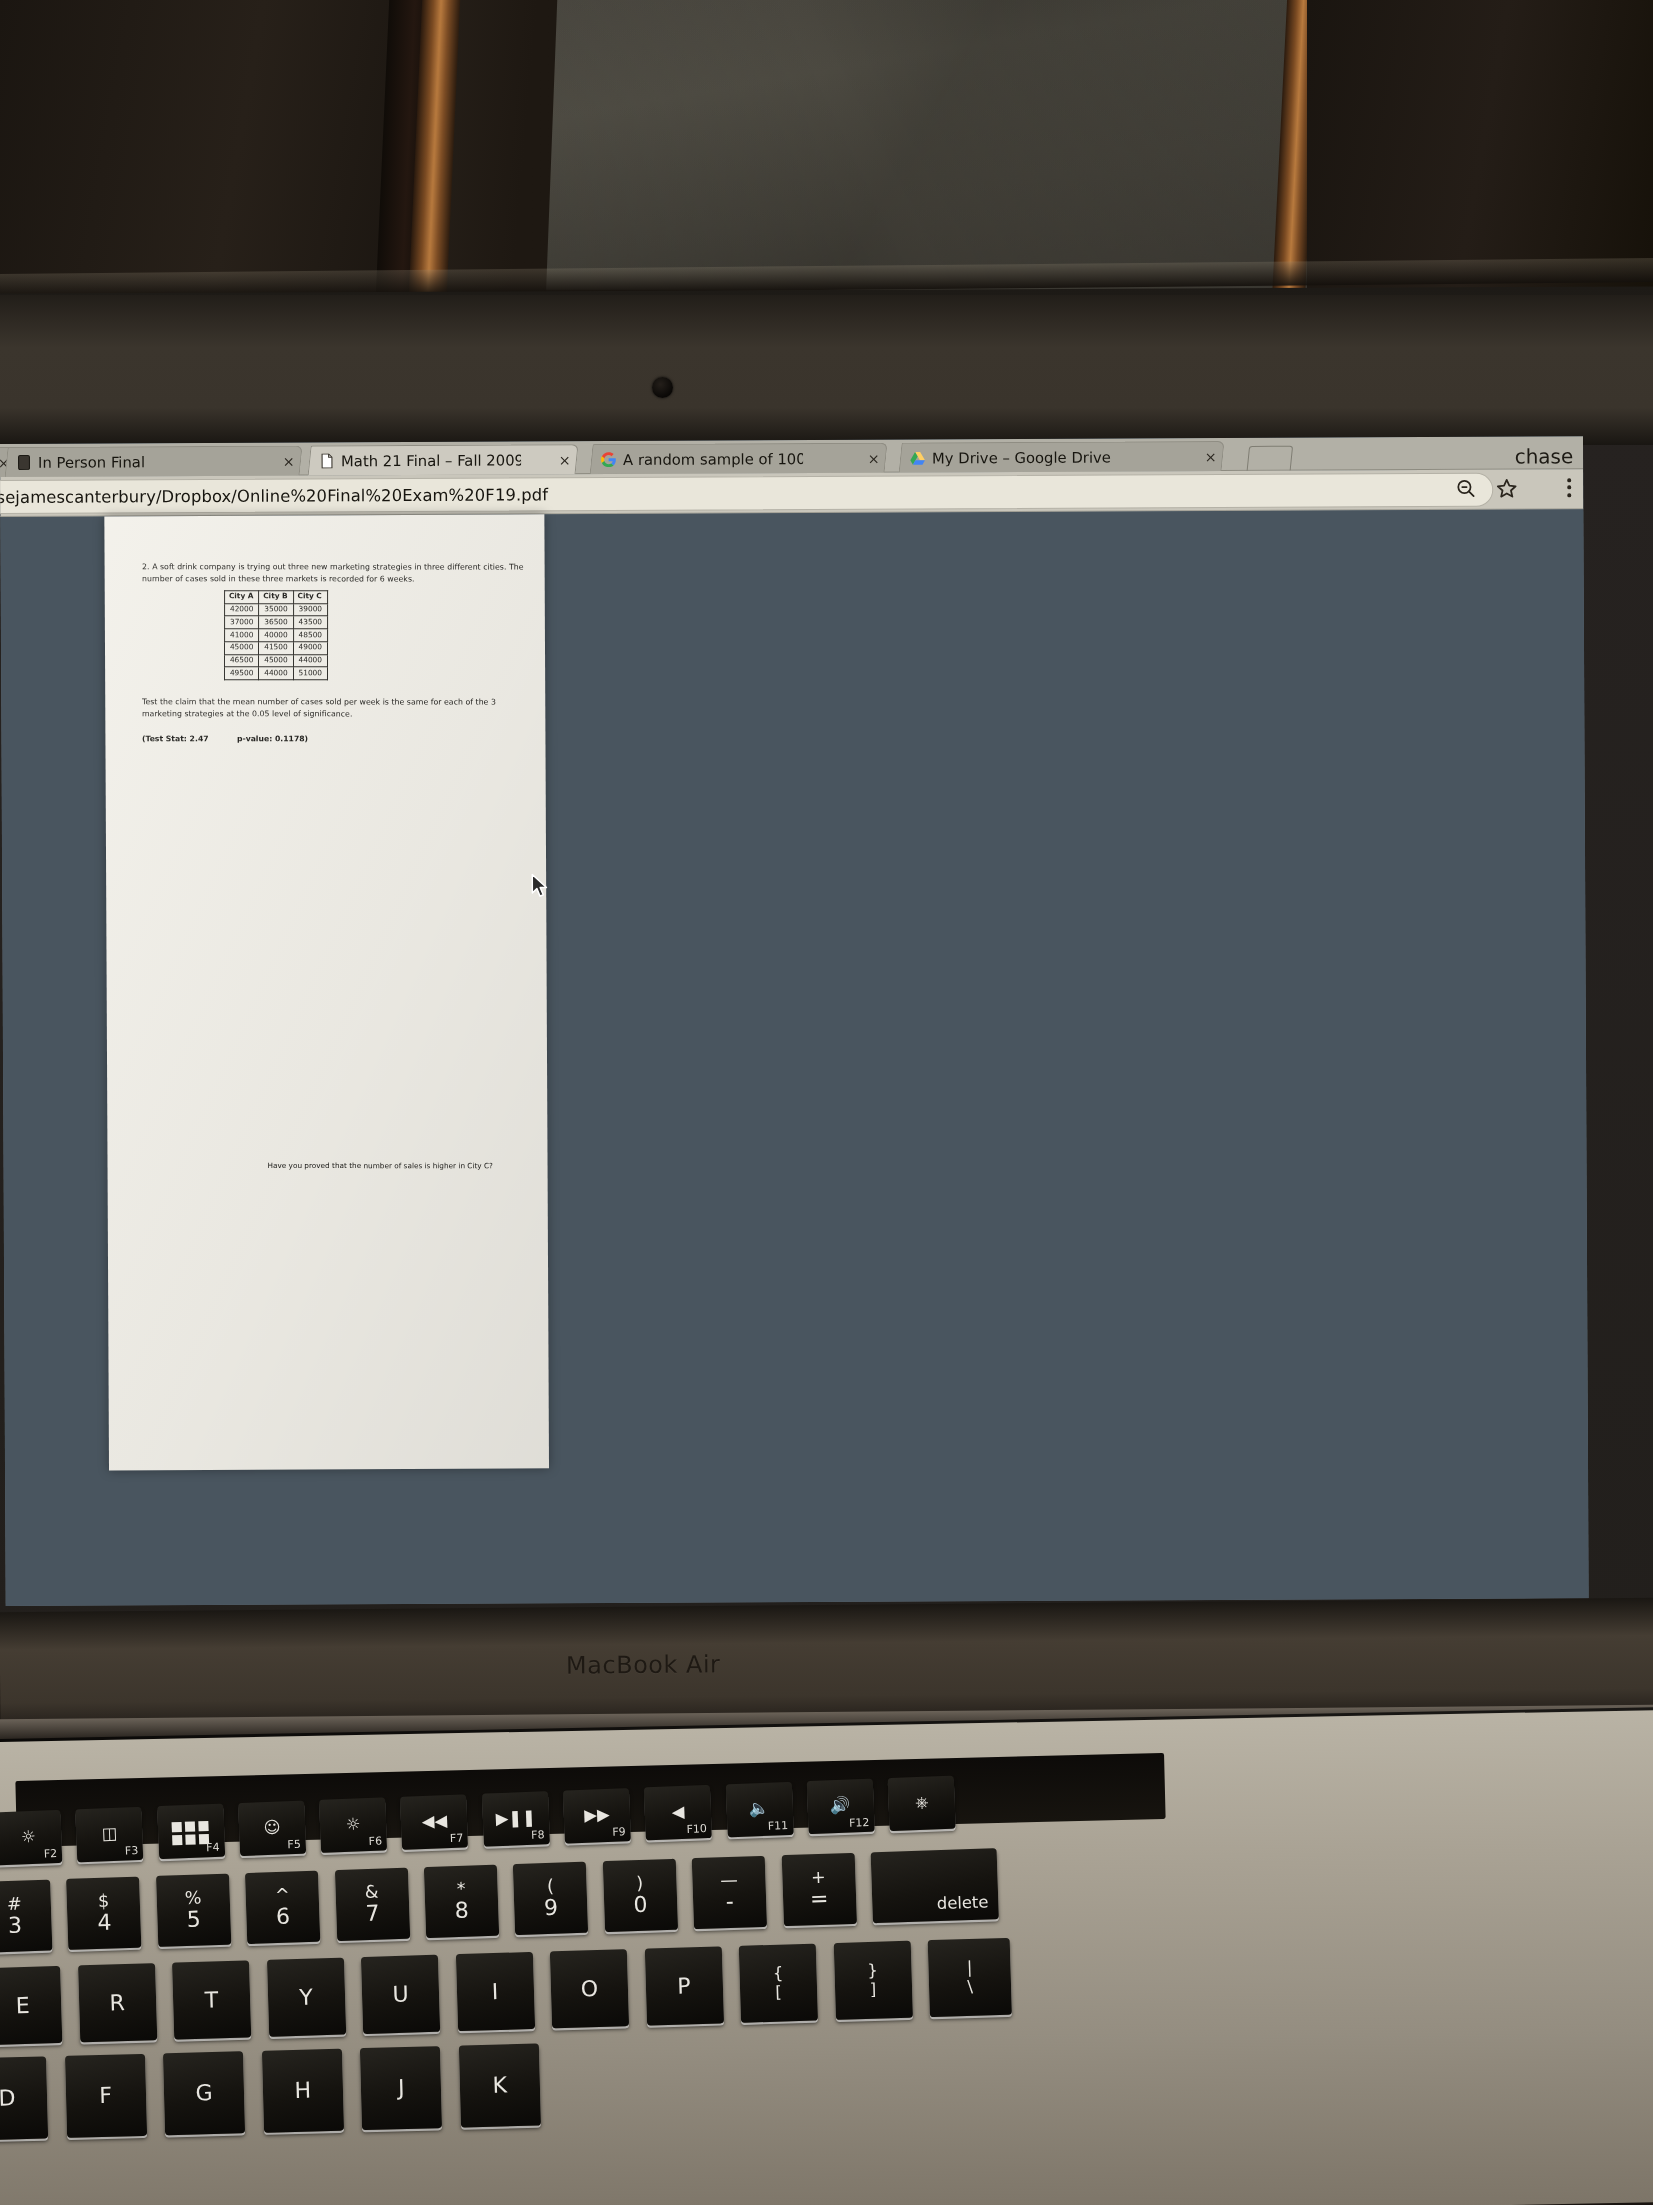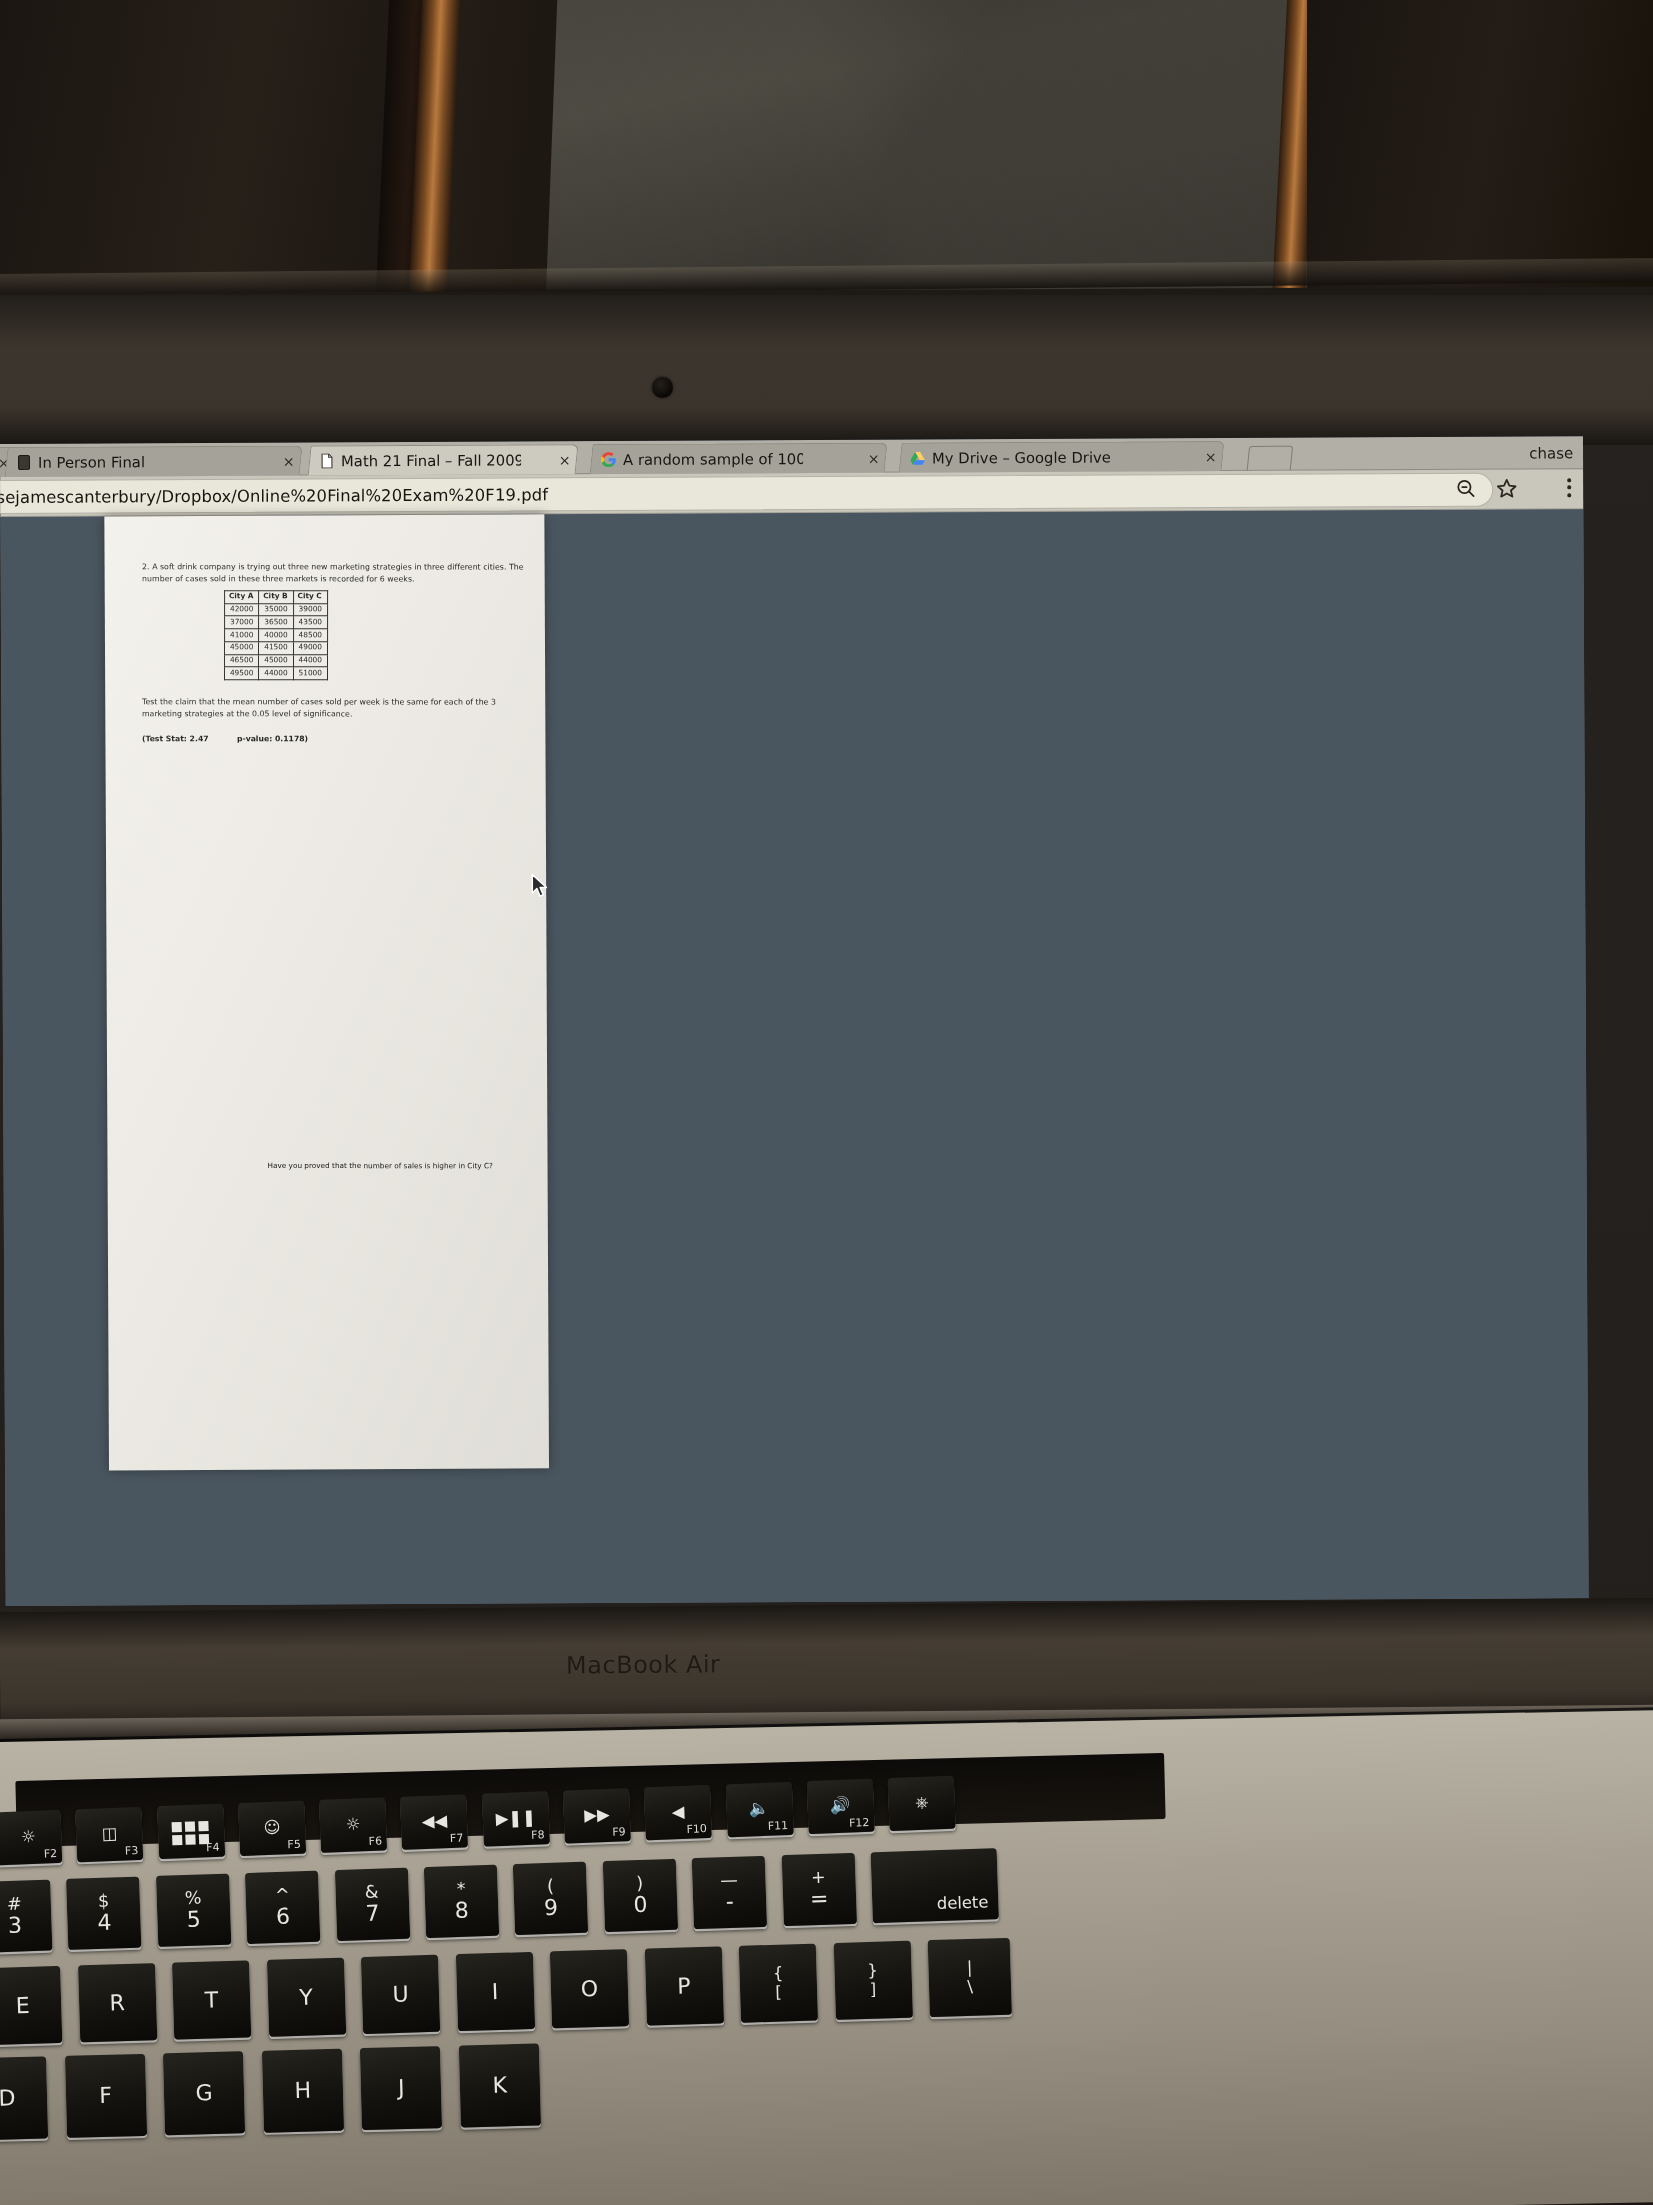--- a/index.html
+++ b/index.html
@@ -197,21 +197,21 @@
     position: absolute;
     left: 1247px; top: 7.7px;
     width: 44px; height: 40px;
     border: 1.1px solid #7f7d73;
     border-radius: 3.3px;
     transform: skewX(-6deg);
   }
   .profile-name {
     position: absolute;
     right: 9.8px; top: 7.7px;
-    font-size: 15px;
+    font-size: 20px;
     color: #1d1a14;
     font-family: "DejaVu Sans", sans-serif;
   }
 
   
   .omnibar {
     position: relative;
     height: 40px;
     background: #c9c6bb;
     display: flex;

